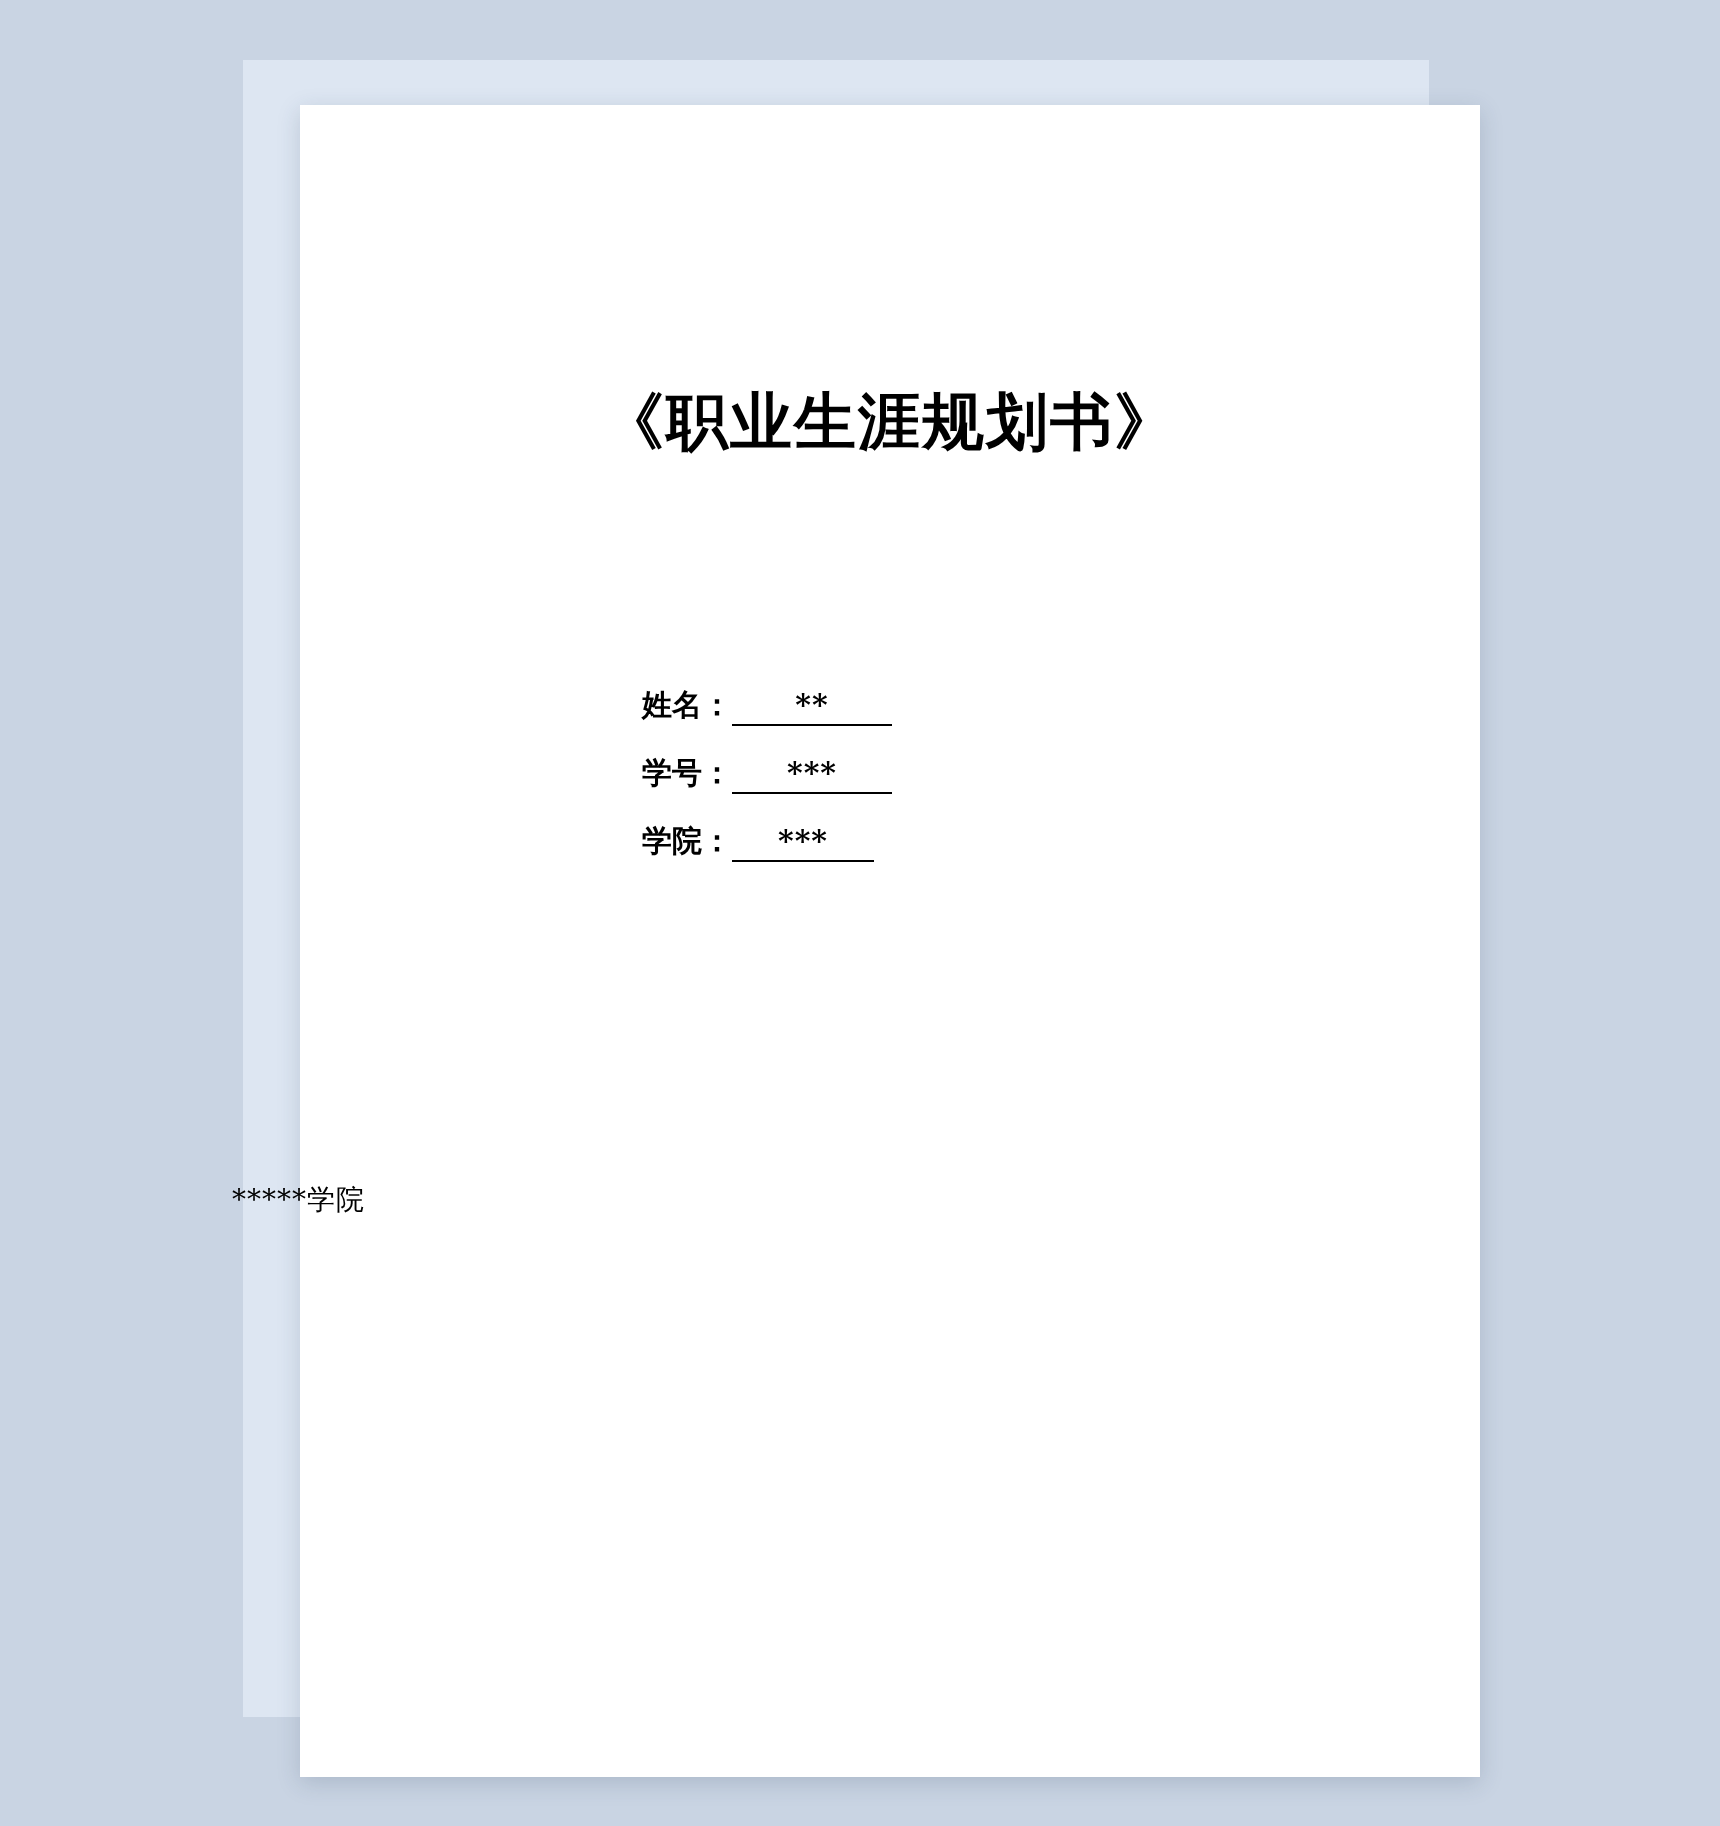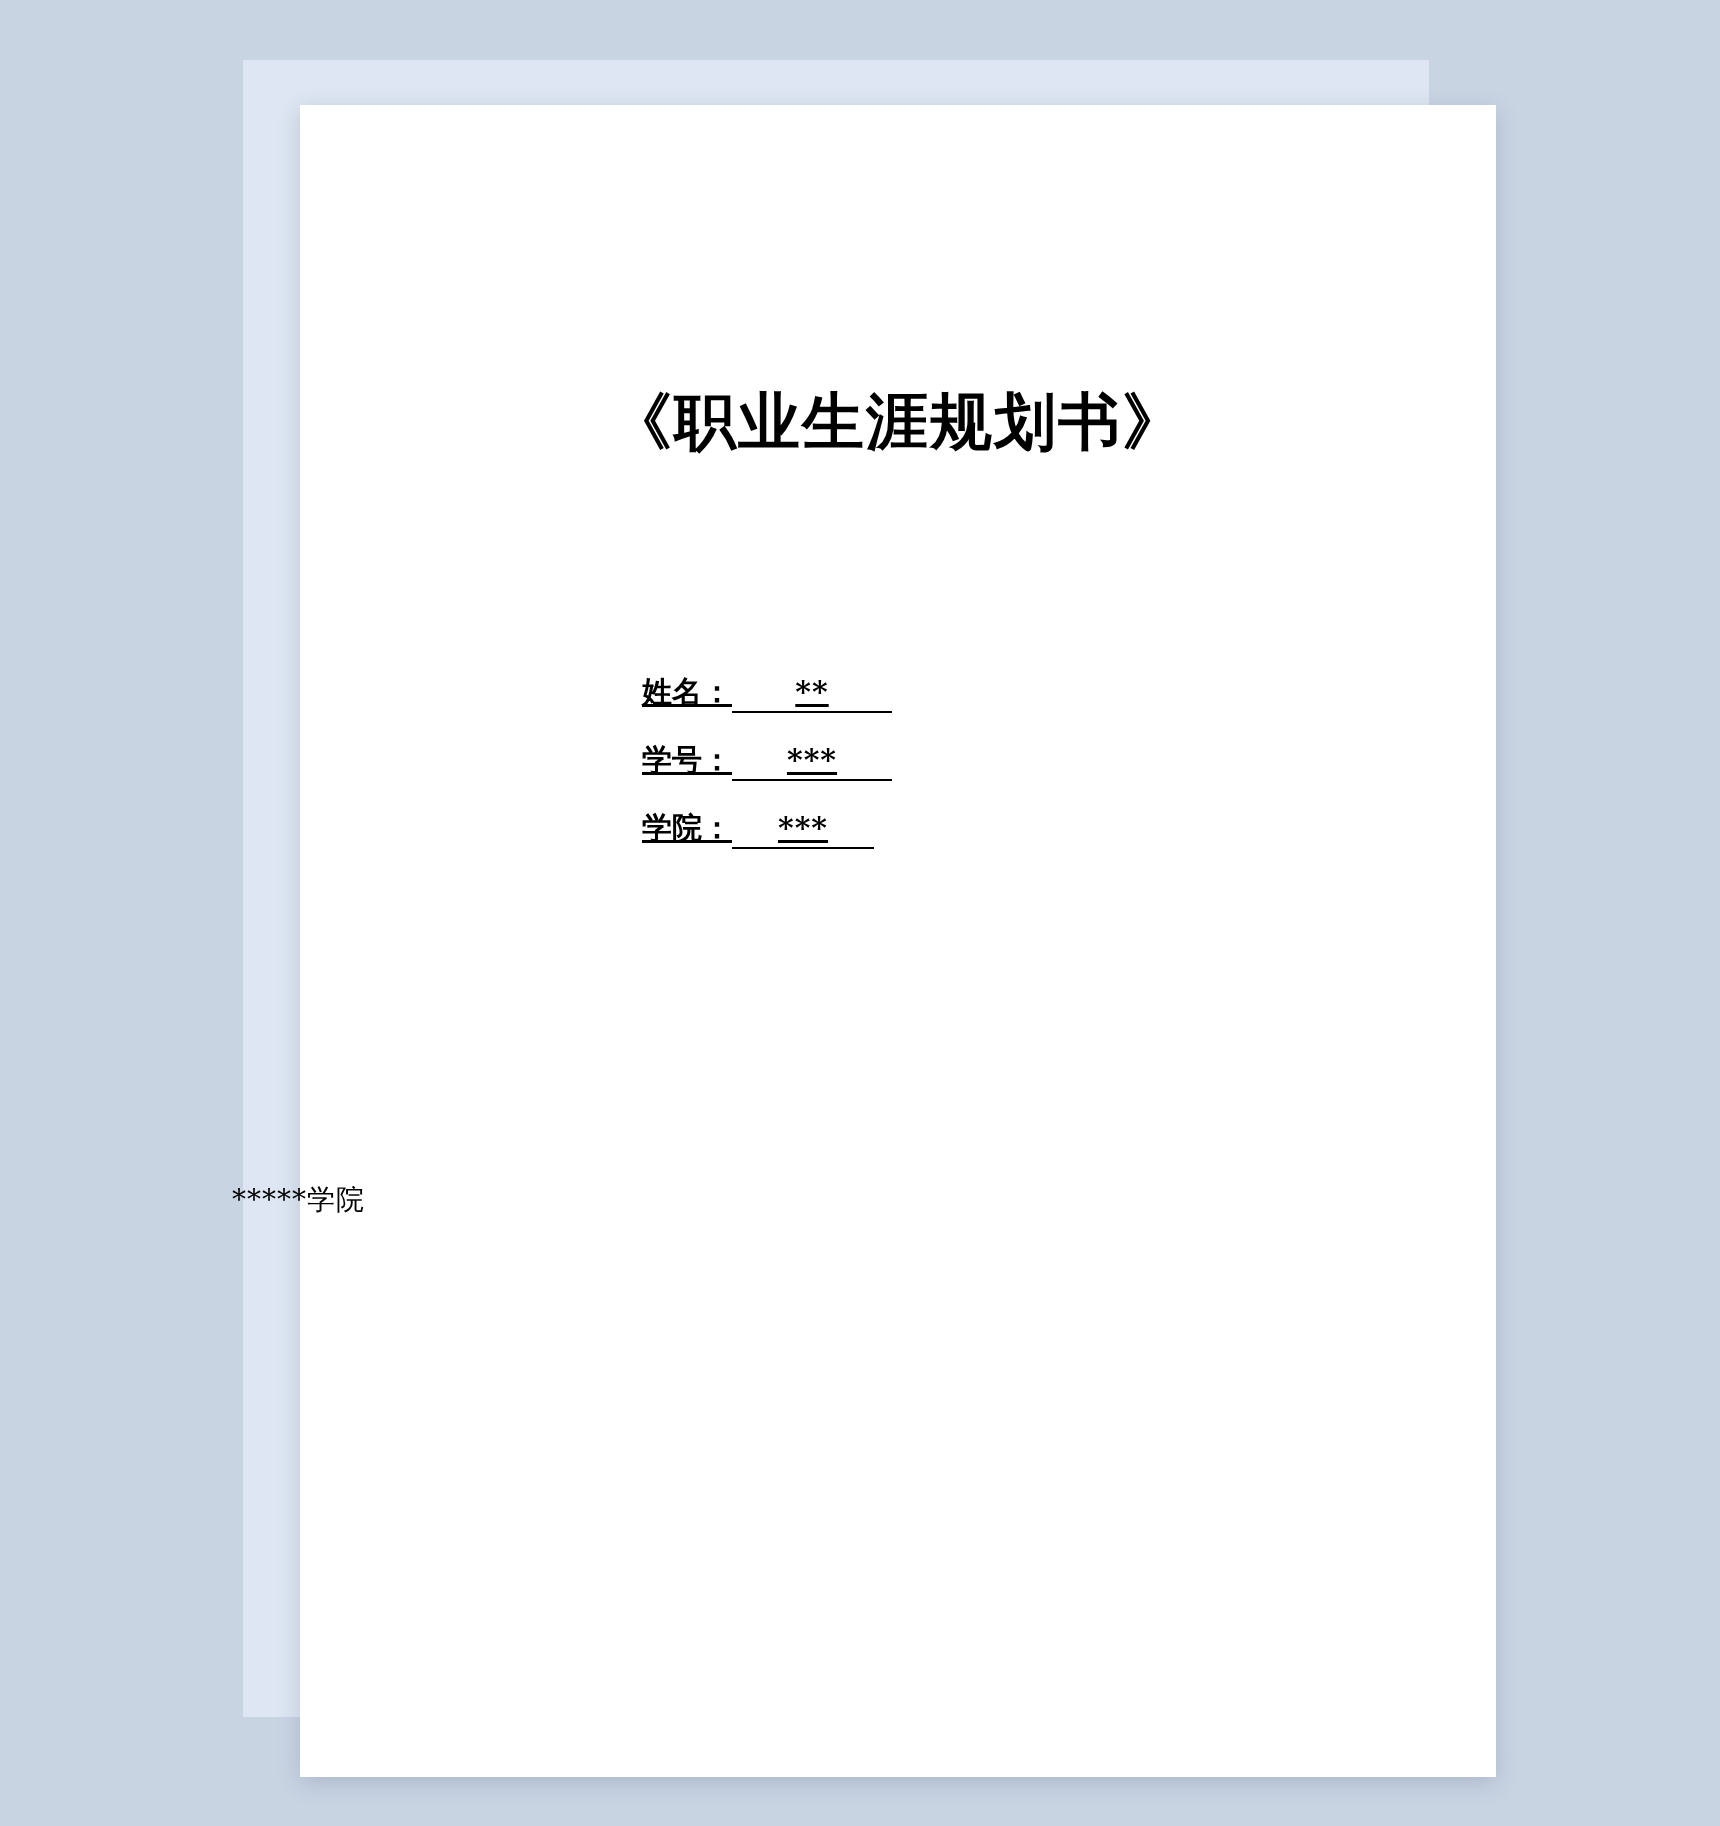--- a/index.html
+++ b/index.html
@@ -27,42 +27,40 @@
 
   
   .page {
     position: absolute;
     left: 300px;
     top: 105px;
     width: 1180px;
     height: 1672px;
     background: #ffffff;
     box-shadow: 0 6px 22px rgba(40, 60, 90, 0.18);
-    padding-left: 16px;
   }
 
   .doc-title {
     position: absolute;
     top: 275px;
     left: 0;
     width: 100%;
     text-align: center;
     font-size: 62px;
     font-weight: bold;
     letter-spacing: 2px;
     color: #000000;
     font-family: "DejaVu Serif", "Liberation Serif", serif;
   }
 
   .fields {
     position: absolute;
-    top: 567px;
+    top: 580px;
     left: 342px;
     width: 560px;
-    text-decoration: underline;
   }
 
   .field-row {
     display: flex;
     align-items: baseline;
     margin-bottom: 22px;
     height: 46px;
   }
 
   .field-label {

